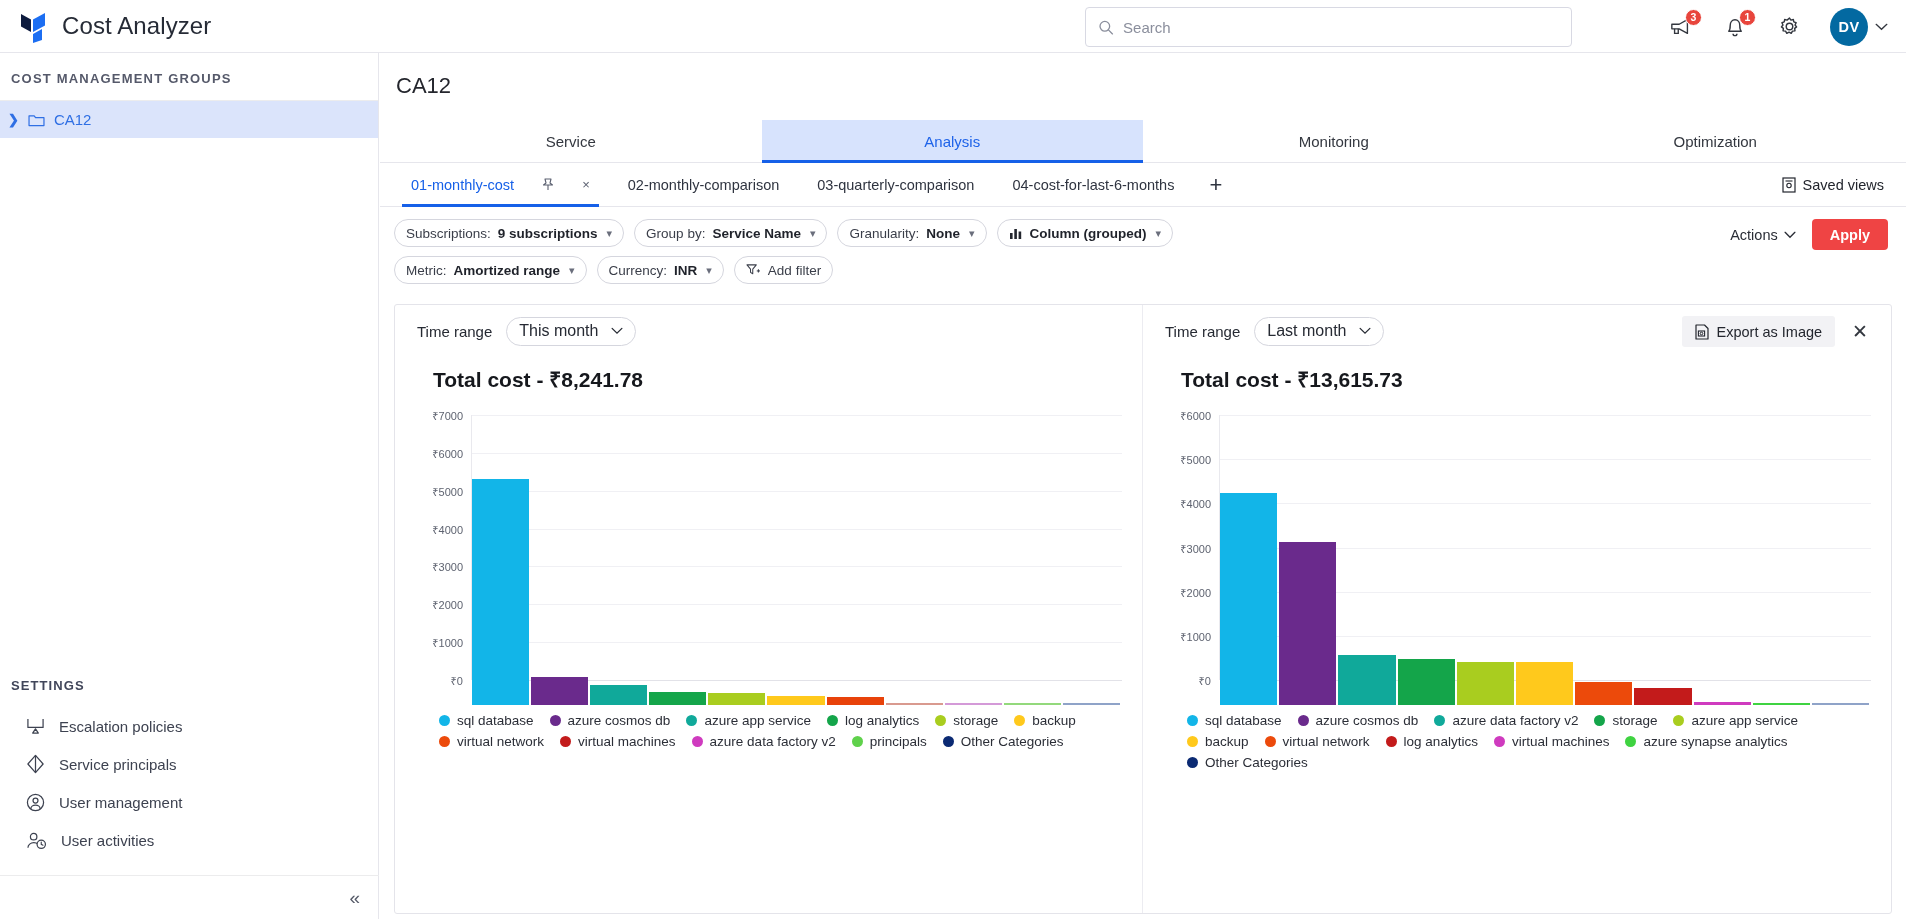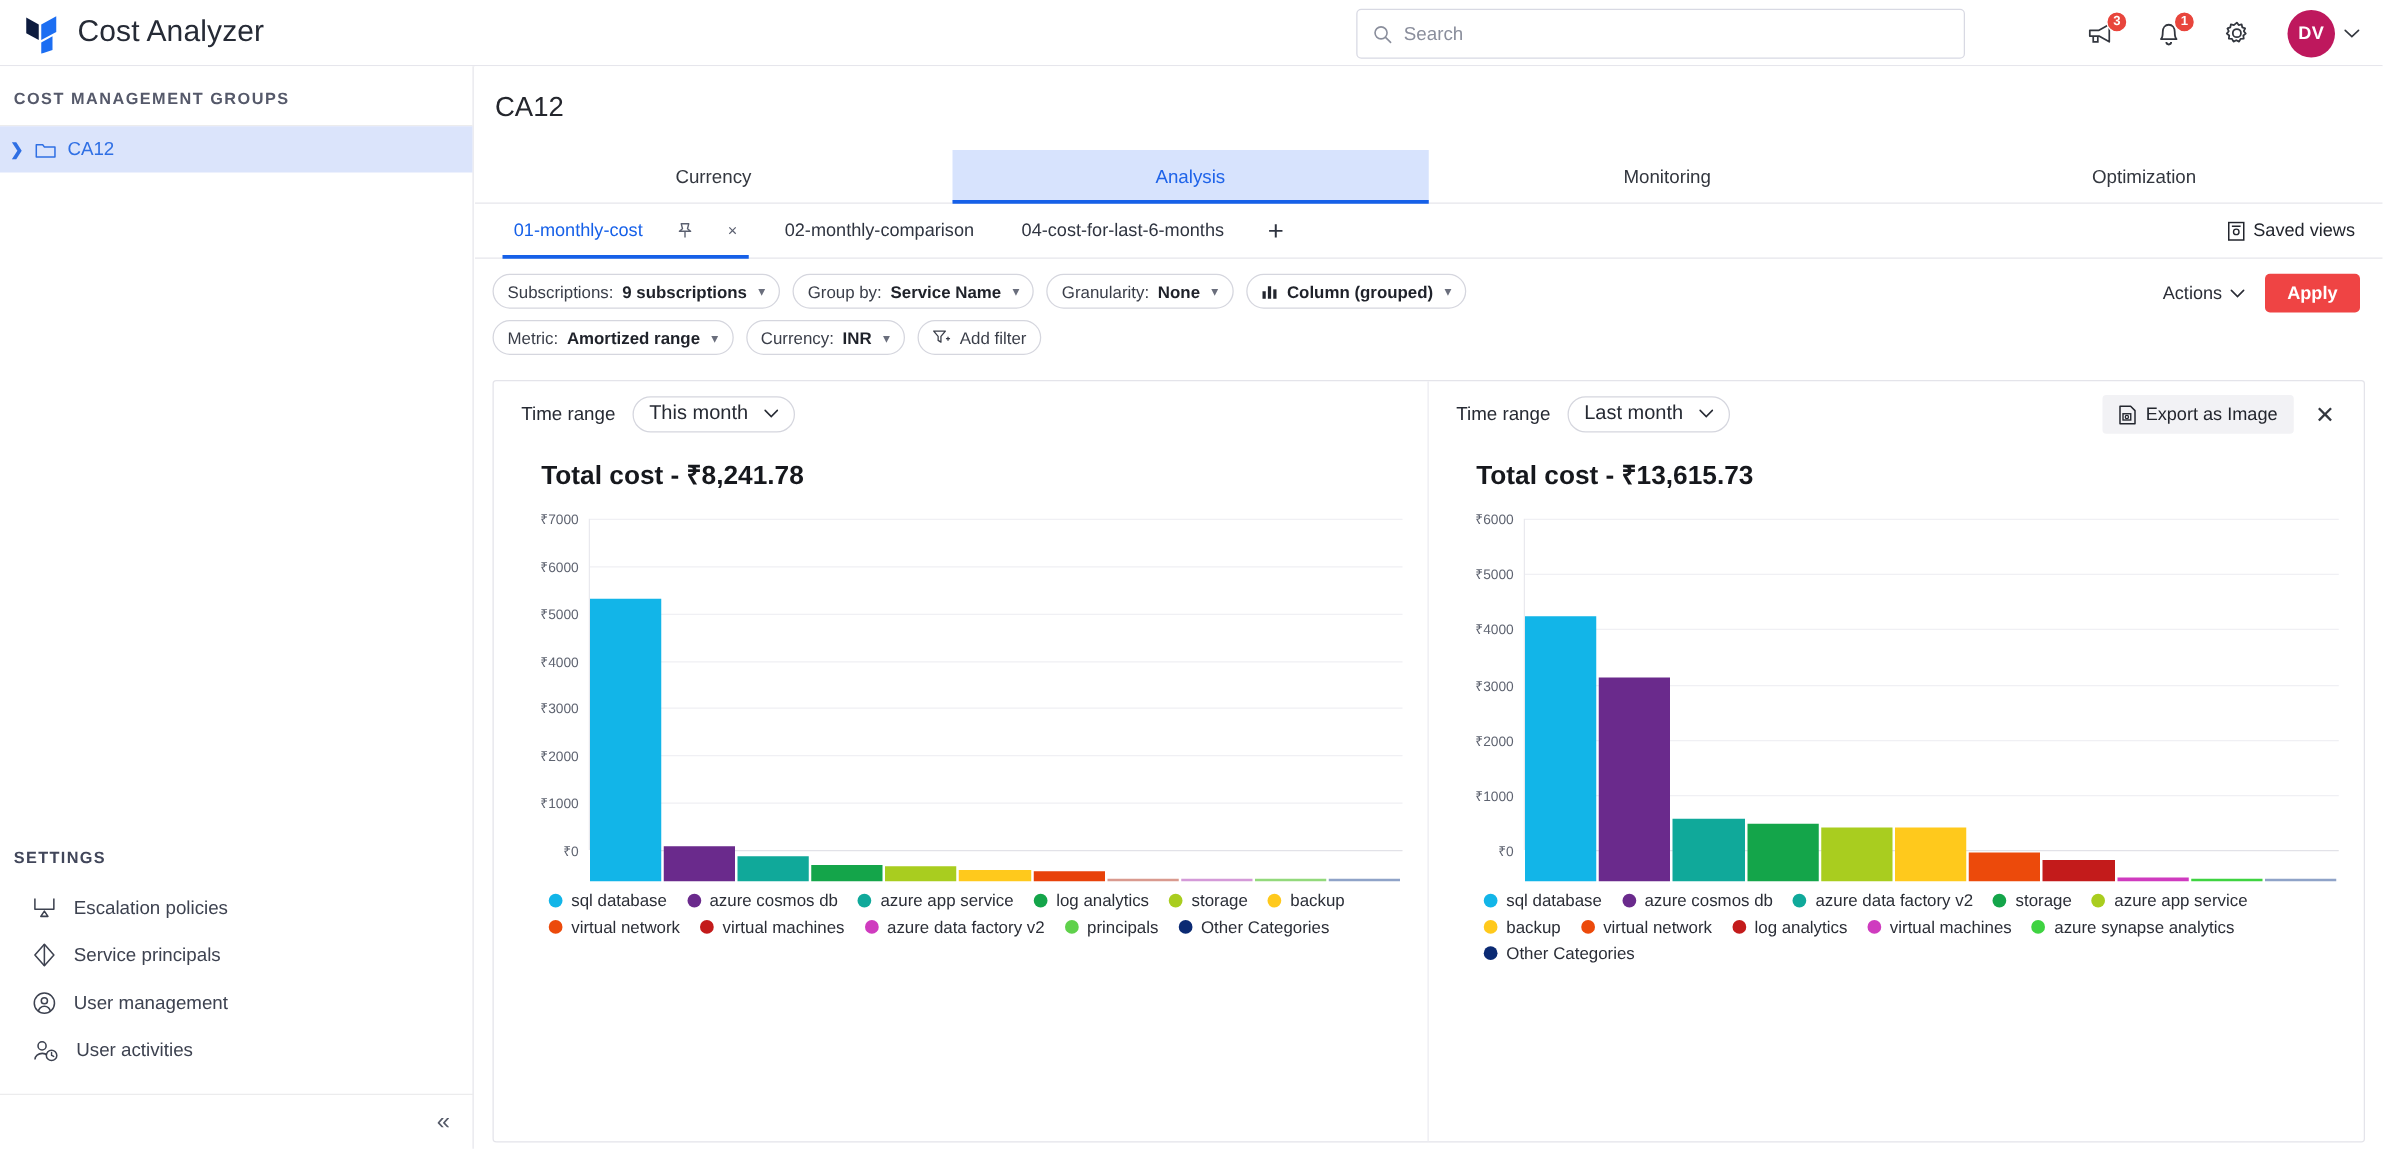--- a/index.html
+++ b/index.html
@@ -30,21 +30,21 @@
   .searchbox input::placeholder { color: #8a8e9c; }
   .top-icons { position: absolute; right: 18px; top: 0; height: 53px; display: flex; align-items: center; gap: 28px; }
   .ticon { position: relative; width: 26px; height: 26px; display:flex; align-items:center; justify-content:center; cursor: pointer;}
   .badge {
     position: absolute; top: -5px; right: -8px; min-width: 17px; height: 17px;
     background: #e8453c; color: #fff; border-radius: 9px; font-size: 10.5px;
     display: flex; align-items: center; justify-content: center; font-weight: 700;
     border: 1.5px solid #fff; padding: 0 3px;
   }
   .avatar {
-    width: 38px; height: 38px; border-radius: 50%; background: #be185d; color: #fff;
+    width: 38px; height: 38px; border-radius: 50%; background: #0369a1; color: #fff;
     display: flex; align-items: center; justify-content: center;
     font-size: 14.5px; font-weight: 700; letter-spacing: .4px;
   }
   .av-wrap { display: flex; align-items: center; gap: 7px; cursor: pointer; }
 
   
   .sidebar {
     position: absolute; left: 0; top: 53px; width: 379px; height: 866px;
     background: #fff; border-right: 1px solid #e6e6ec;
   }
@@ -273,21 +273,21 @@
   <div class="side-foot">
     <span class="collapse-btn">«</span>
   </div>
 </div>
 
 <div class="main">
   <div class="page-title">CA12</div>
 
   <div class="tabs-row">
     <div class="tab">
-        <span>Currency</span>
+        <span>Service</span>
       </div>
     <div class="tab active">
         <span>Analysis</span>
       </div>
     <div class="tab">
         <span>Monitoring</span>
       </div>
     <div class="tab">
         <span>Optimization</span>
       </div>
@@ -297,20 +297,23 @@
     <div class="subtab active">
       <span>01-monthly-cost</span>
       <svg width="12" height="13" viewBox="0 0 12 13">
         <path d="M3 1 L9 1 L8 5 L10.5 7 L1.5 7 L4 5 Z" fill="none" stroke="#5b6070" stroke-width="1.1" stroke-linejoin="round"></path>
         <line x1="6" y1="7" x2="6" y2="12" stroke="#5b6070" stroke-width="1.1"></line>
       </svg>
       <span class="mini">×</span>
     </div>
     <div class="subtab">
       <span>02-monthly-comparison</span>
+    </div>
+    <div class="subtab">
+      <span>03-quarterly-comparison</span>
     </div>
     <div class="subtab">
       <span>04-cost-for-last-6-months</span>
     </div>
     <div class="add-tab">+</div>
 
     <div class="saved-views">
       <svg width="14" height="16" viewBox="0 0 14 16">
         <rect x="1" y="1" width="12" height="14" fill="none" stroke="#22252d" stroke-width="1.2"></rect>
         <circle cx="7" cy="8.5" r="2.2" fill="none" stroke="#22252d" stroke-width="1.1"></circle>

